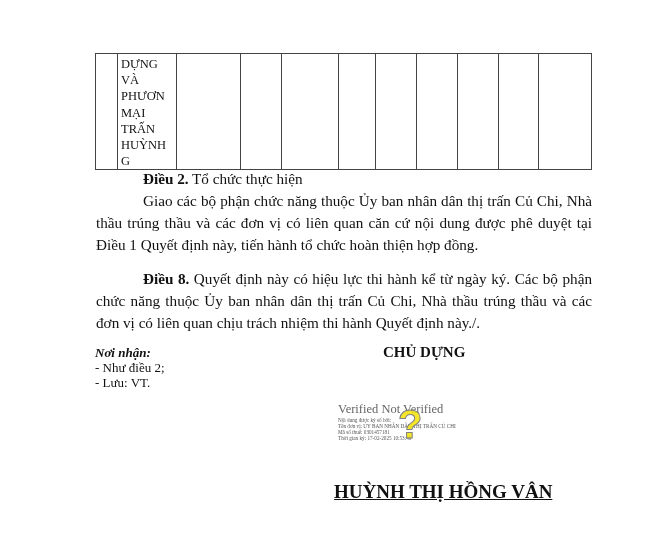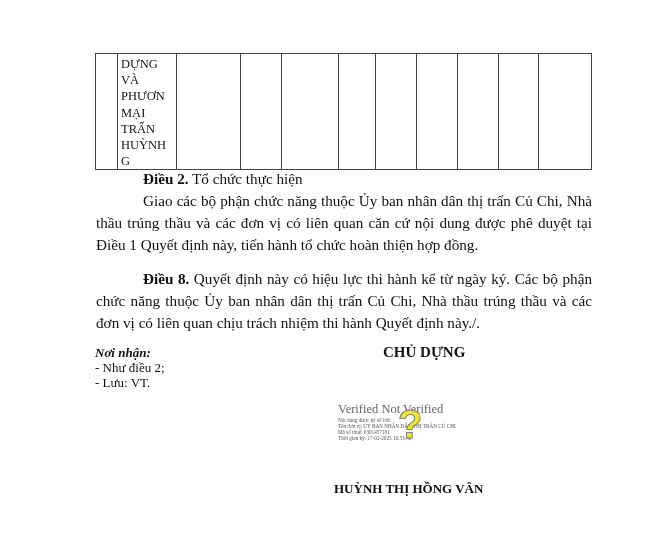--- a/index.html
+++ b/index.html
@@ -16,21 +16,21 @@
   .para b { font-weight: bold; }
   .recv { position: absolute; left: 95px; top: 345px; font-size: 13px; line-height: 15px; }
   .recv .title { font-weight: bold; font-style: italic; }
   .title-role { position: absolute; left: 383px; top: 344px; font-size: 15px; font-weight: bold; }
   .sig { position: absolute; left: 338px; top: 402px; width: 170px; height: 50px; }
   .sig .head { font-size: 12.5px; color: #666; font-family: "Liberation Serif", serif; }
   .sig .meta { font-size: 5.2px; line-height: 6px; color: #555; }
   .sig .qmark { position: absolute; left: 60px; top: 2px; font-family: "Liberation Sans", sans-serif;
                 font-size: 40px; font-weight: bold; color: #f2e41a; -webkit-text-stroke: 1px #777;
                 opacity: 0.92; line-height: 40px; }
-  .signer { position: absolute; left: 334px; top: 481px; font-size: 13px; font-weight: bold; }
+  .signer { position: absolute; left: 334px; top: 481px; font-size: 19px; font-weight: bold; text-decoration: underline; }
 </style>
 </head>
 <body>
 
 <table class="tbl">
   <colgroup>
     <col style="width:22px">
       <col style="width:59px">
       <col style="width:64px">
       <col style="width:41px">

